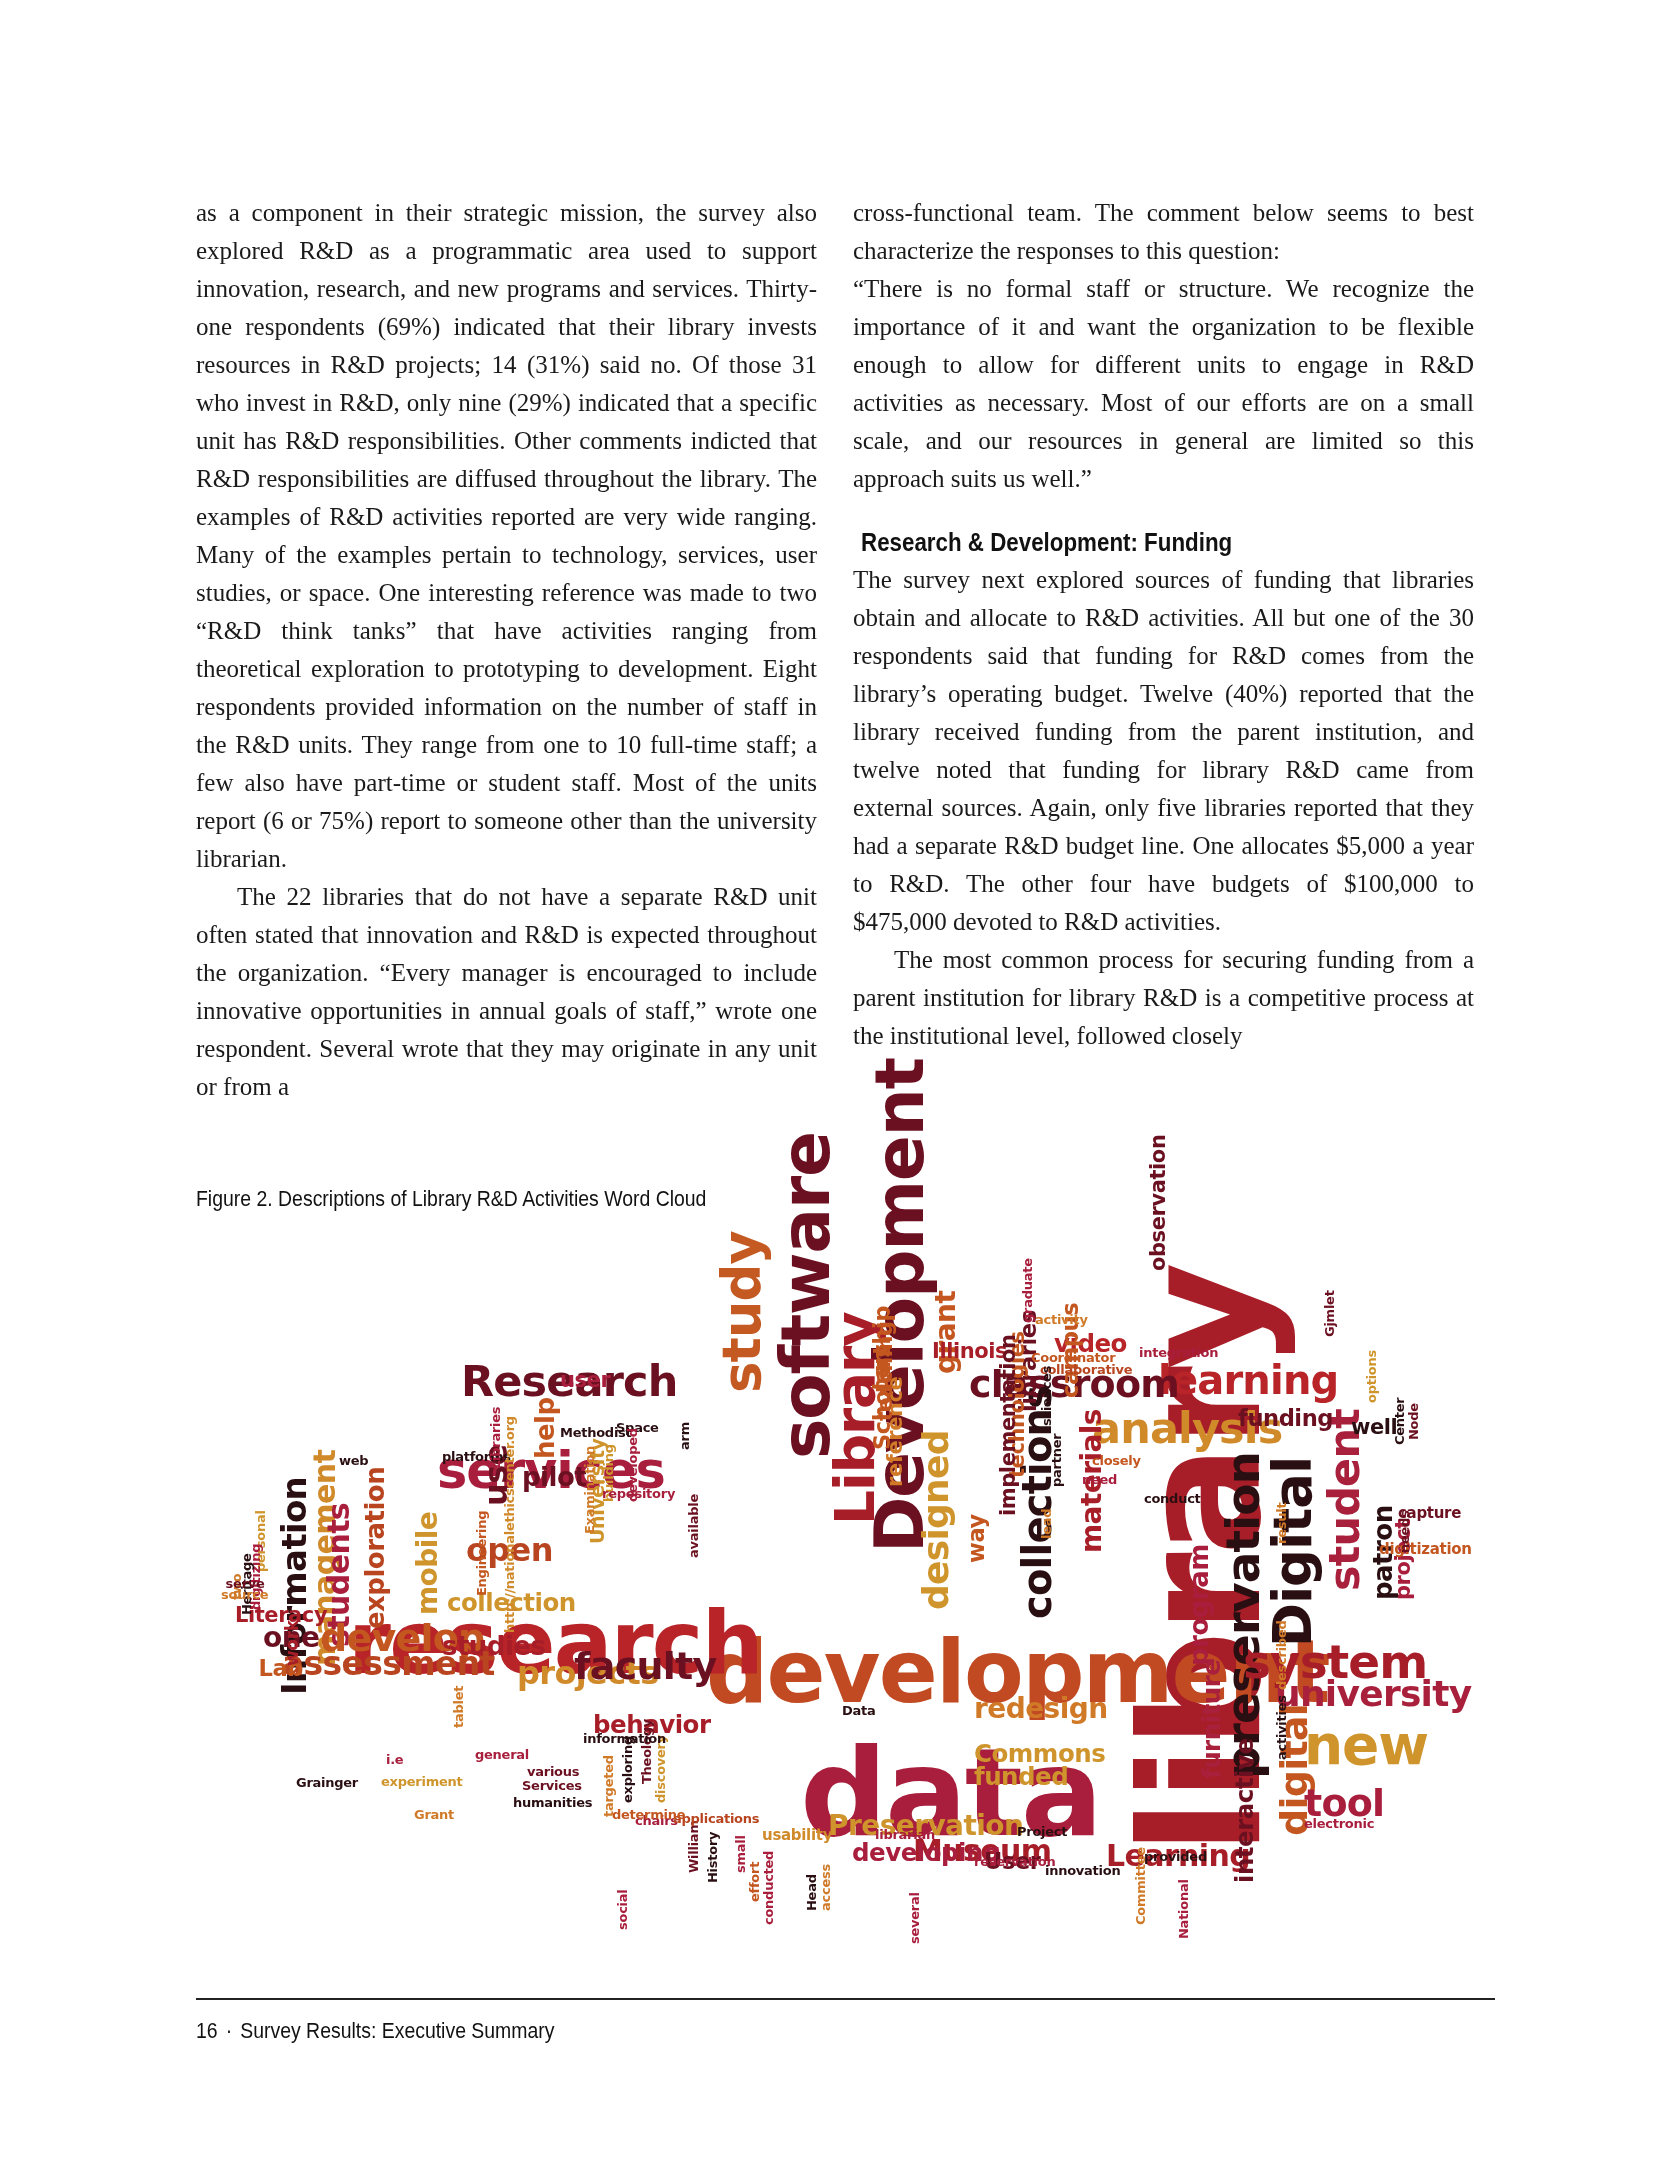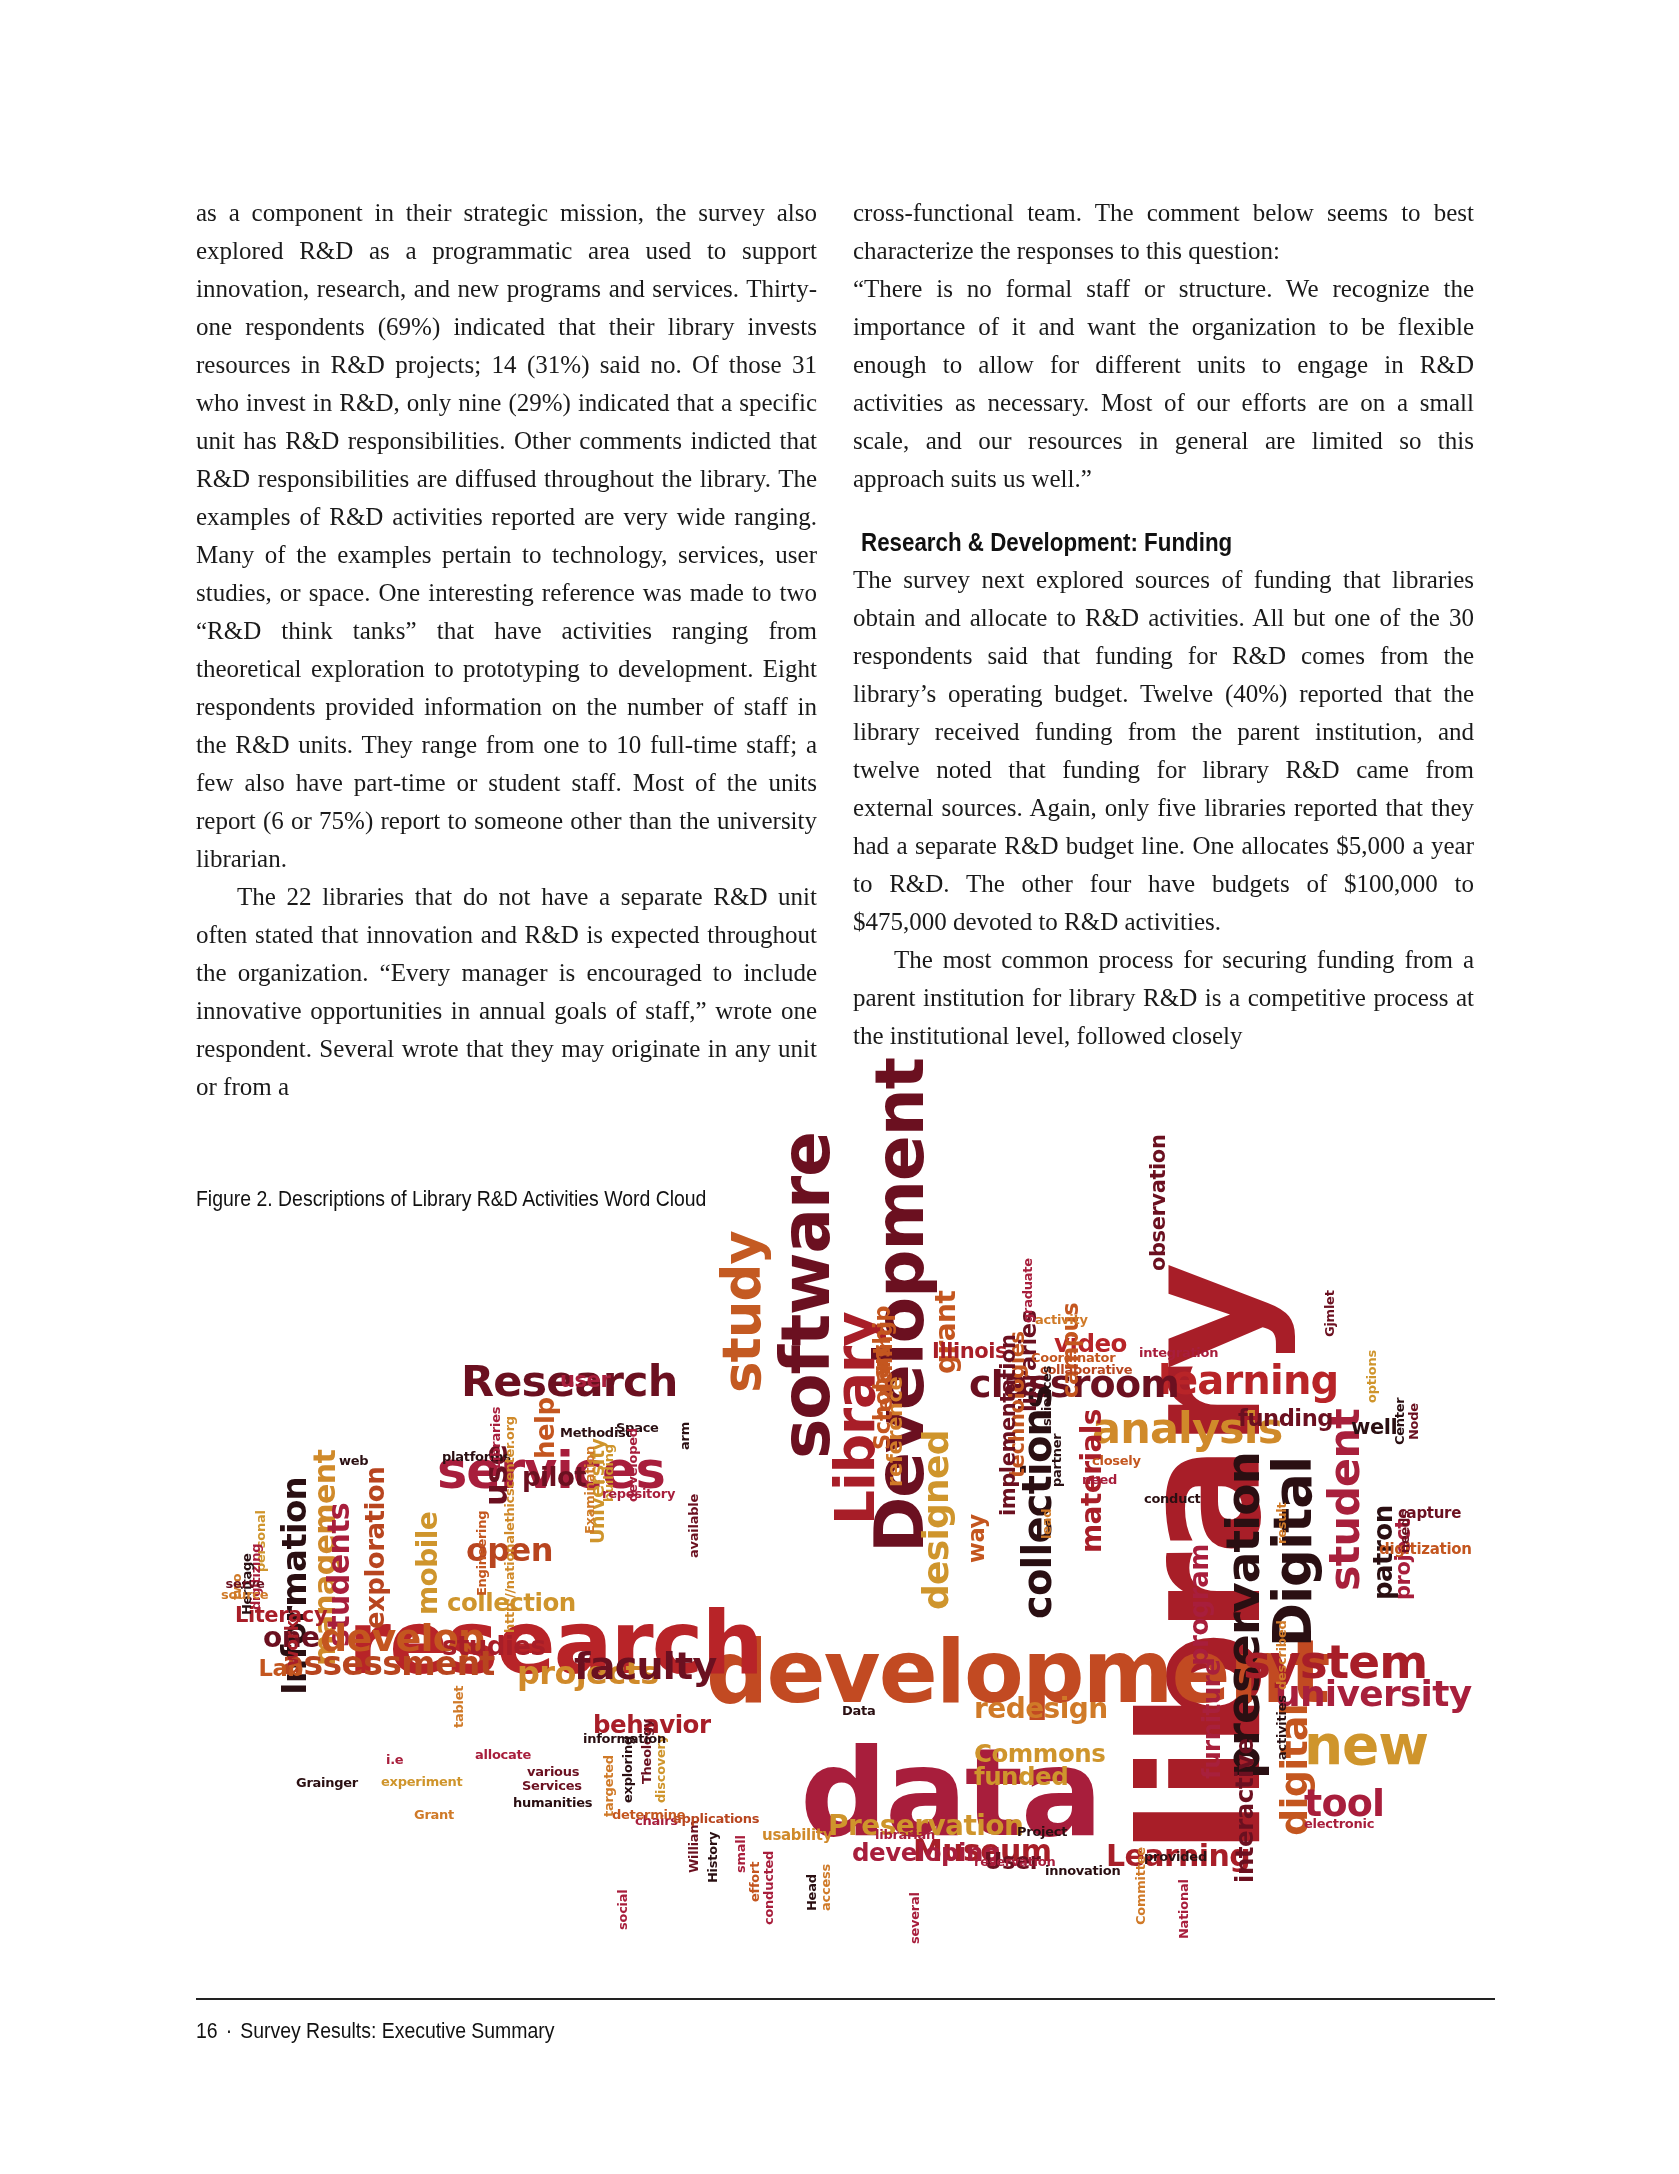--- a/index.html
+++ b/index.html
@@ -169,21 +169,21 @@
       <span class="w v" style="color: rgb(107, 16, 32); font-size: 13px; left: 405px; top: 532px;">Theology</span>
       <span class="w v" style="color: rgb(42, 15, 18); font-size: 13px; left: 386px; top: 551px;">exploring</span>
       <span class="w v" style="color: rgb(208, 122, 40); font-size: 13px; left: 367px; top: 565px;">targeted</span>
       <span class="w" style="color: rgb(196, 86, 31); font-size: 13px; left: 377px; top: 556px;">determine</span>
       <span class="w" style="color: rgb(42, 15, 18); font-size: 13px; left: 278px; top: 544px;">humanities</span>
       <span class="w" style="color: rgb(208, 122, 40); font-size: 13px; left: 179px; top: 556px;">Grant</span>
       <span class="w" style="color: rgb(107, 16, 32); font-size: 13px; left: 287px; top: 527px;">Services</span>
       <span class="w" style="color: rgb(107, 16, 32); font-size: 13px; left: 292px; top: 513px;">various</span>
       <span class="w" style="color: rgb(207, 149, 44); font-size: 13px; left: 146px; top: 523px;">experiment</span>
       <span class="w" style="color: rgb(42, 15, 18); font-size: 13px; left: 61px; top: 524px;">Grainger</span>
-      <span class="w" style="color: rgb(168, 30, 60); font-size: 13px; left: 240px; top: 496px;">allocate</span>
+      <span class="w" style="color: rgb(168, 30, 60); font-size: 13px; left: 240px; top: 496px;">general</span>
       <span class="w" style="color: rgb(42, 15, 18); font-size: 13px; left: 348px; top: 480px;">information</span>
       <span class="w" style="color: rgb(168, 30, 60); font-size: 13px; left: 151px; top: 501px;">i.e</span>
       <span class="w v" style="color: rgb(208, 122, 40); font-size: 13px; left: 217px; top: 476px;">tablet</span>
       <span class="w" style="color: rgb(42, 15, 18); font-size: 13px; left: 104px; top: 202px;">web</span>
       <span class="w" style="color: rgb(42, 15, 18); font-size: 13px; left: 207px; top: 198px;">platforms</span>
       <span class="w v" style="color: rgb(196, 86, 31); font-size: 13px; left: 240px; top: 344px;">Engineering</span>
       <span class="w v" style="color: rgb(168, 30, 60); font-size: 13px; left: 254px; top: 217px;">Libraries</span>
       <span class="w v" style="color: rgb(208, 138, 42); font-size: 13px; left: 268px; top: 381px;">http://nationalethicscenter.org</span>
       <span class="w" style="color: rgb(42, 15, 18); font-size: 13px; left: 325px; top: 174px;">Methodist</span>
       <span class="w" style="color: rgb(42, 15, 18); font-size: 13px; left: 381px; top: 169px;">Space</span>

